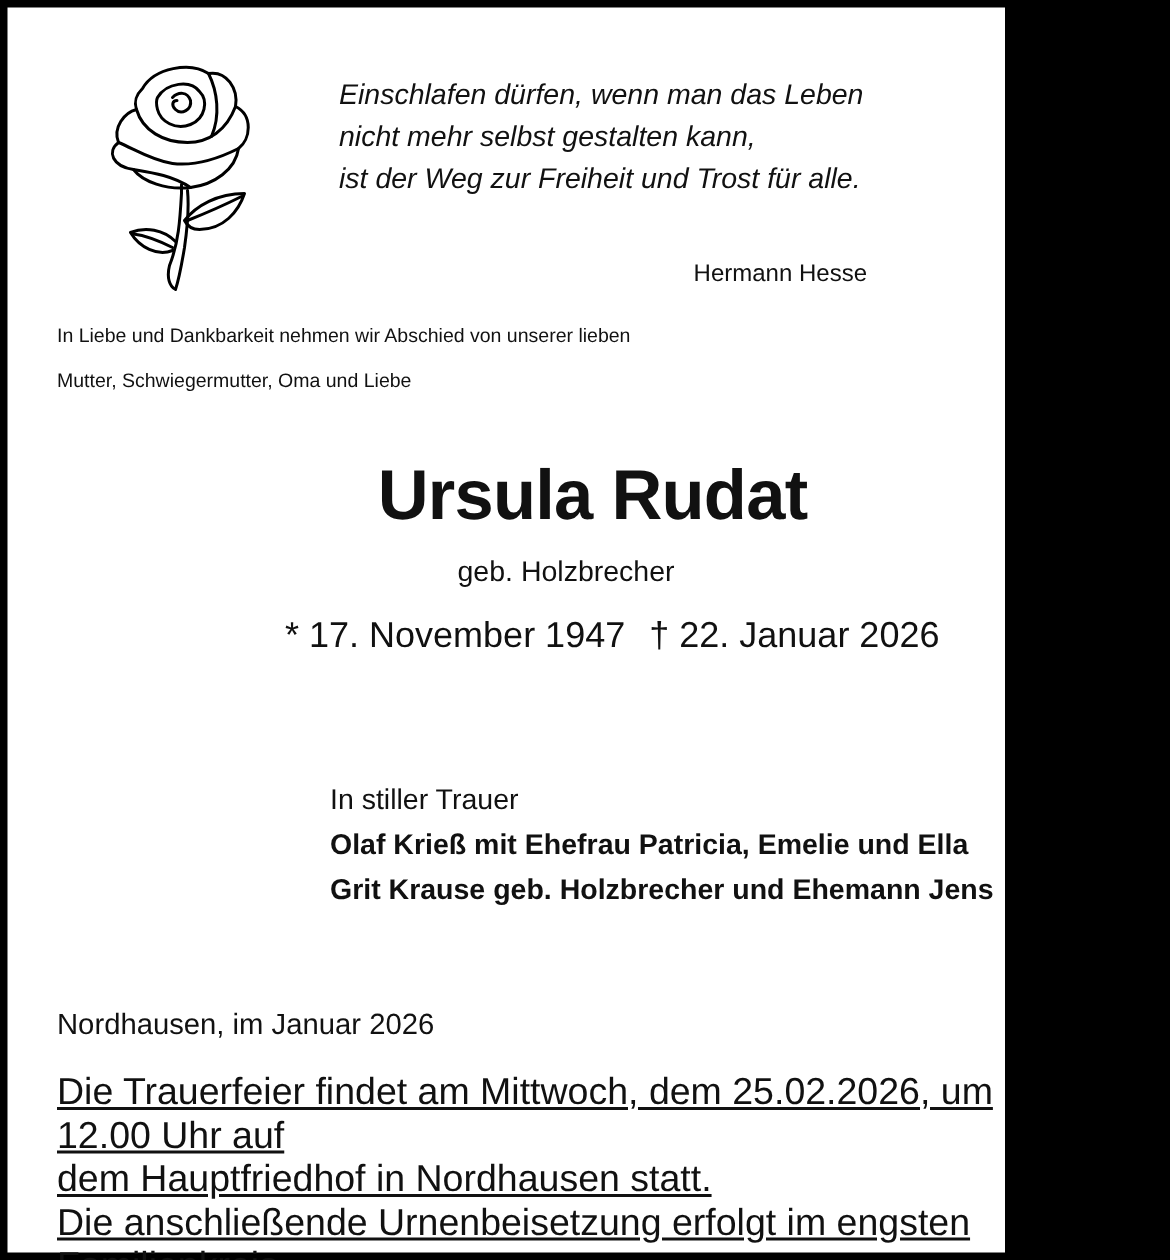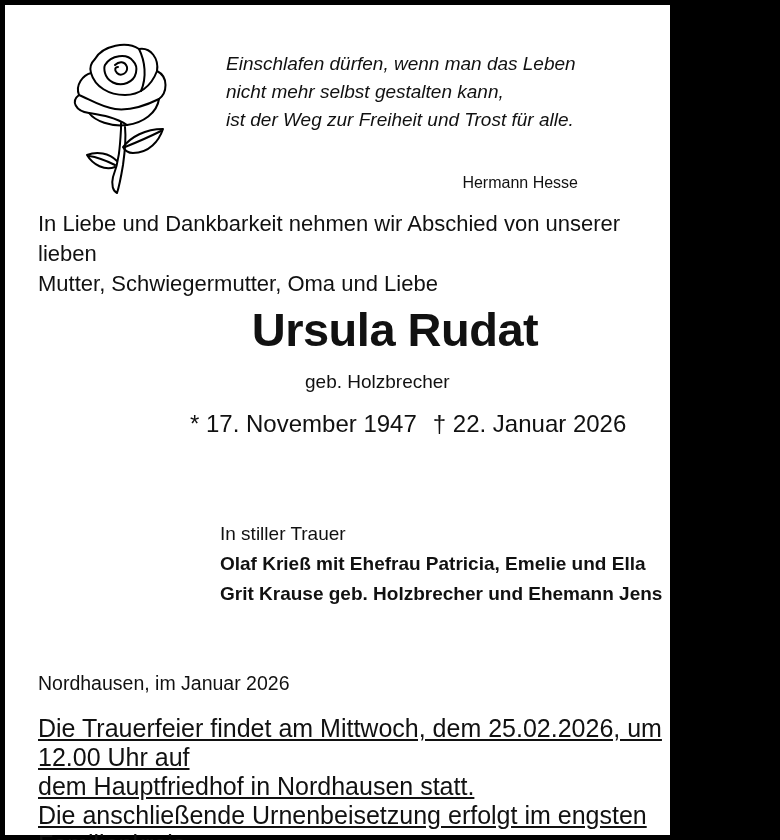--- a/index.html
+++ b/index.html
@@ -2,21 +2,21 @@
 <html><head>
 <meta charset="utf-8">
 <style>
   html, body { margin:0; padding:0; }
   body { width:780px; height:840px; background:#000; position:relative; overflow:hidden;
          font-family:"Liberation Sans", sans-serif; color:#111; }
   .card { position:absolute; left:5px; top:5px; width:665px; height:830px; background:#fff; }
   .rose { position:absolute; left:60px; top:32px; width:120px; height:158px; }
   .quote { position:absolute; left:221px; top:45px; font-style:italic; font-size:19px; line-height:28px; }
   .author { position:absolute; right:92px; top:142px; font-size:16px;margin-top:27px; }
-  .intro { position:absolute; left:33px; top:204px; font-size:22px; line-height:30px; }
+  .intro { position:absolute; left:33px; top:204px; font-size:13px; line-height:30px; }
   .name { position:absolute; left:0; width:780px; top:297px; text-align:center; font-weight:bold; font-size:47px; letter-spacing:-0.5px; }
   .nee { position:absolute; left:300px; top:366px; font-size:19px;text-align:center; }
   .dates { position:absolute; left:185px; top:405px; font-size:24px; }
   .dates .gap { display:inline-block; width:16px; }
   .mourners { position:absolute; left:215px; top:502px; font-size:19px; line-height:30px;margin-top:12px; }
   .mourners .bold { font-weight:bold; }
   .place { position:absolute; left:33px; top:667px; font-size:19.5px; }
   .service { position:absolute; left:33px; top:709px; font-size:25px; line-height:29px;text-decoration:underline; }
 </style>
 </head>

